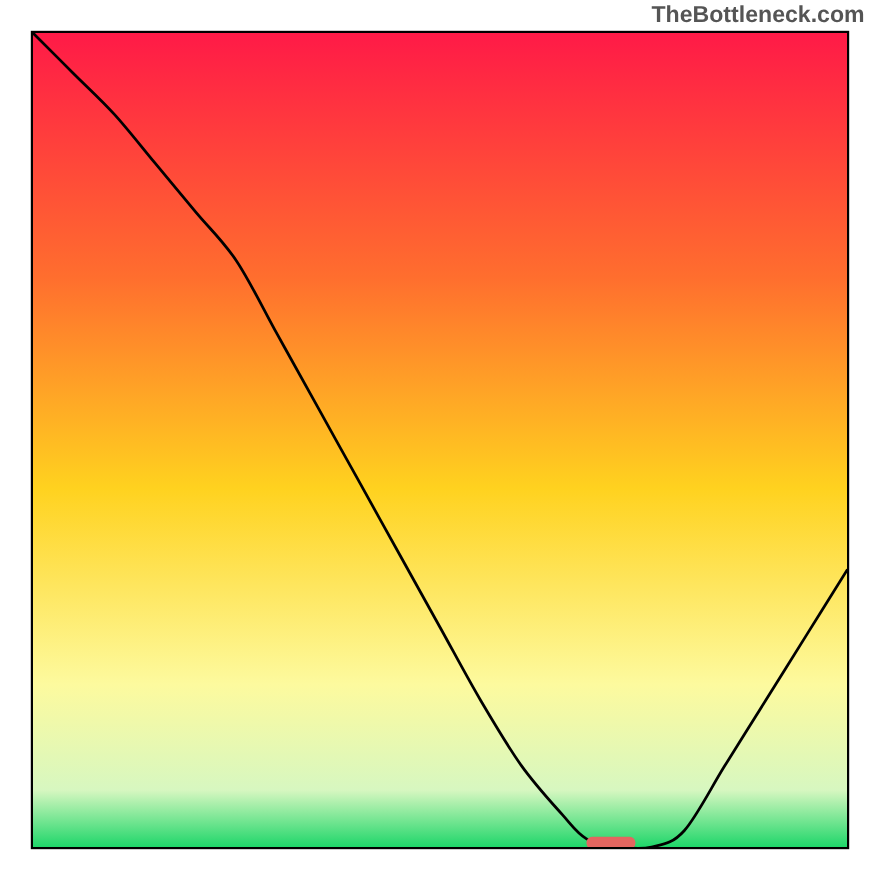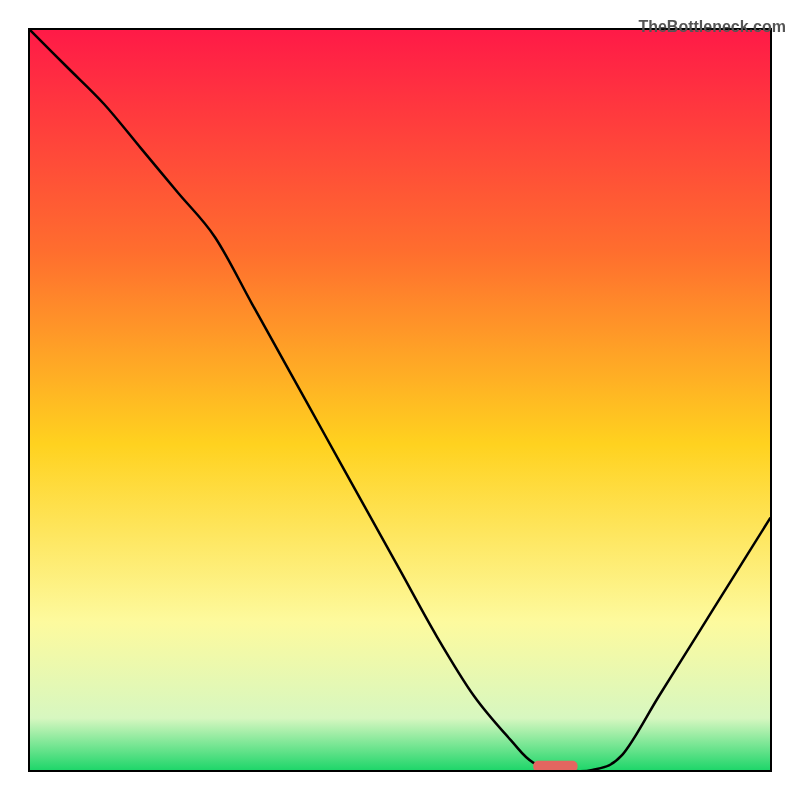--- a/index.html
+++ b/index.html
@@ -9,23 +9,23 @@
     font-family: Arial, Helvetica, sans-serif;
   }
   .wrapper {
     width: 800px;
     height: 800px;
     position: relative;
     overflow: hidden;
   }
   .watermark {
     position: absolute;
-    top: 18px;
+    top: 2px;
     right: 14px;
-    font-size: 16px;
+    font-size: 21px;
     font-weight: 600;
     color: #555;
     z-index: 20;
     font-family: Arial, sans-serif;
   }
   .plot-outer {
     position: absolute;
     left: 28px;
     top: 28px;
     width: 744px;

